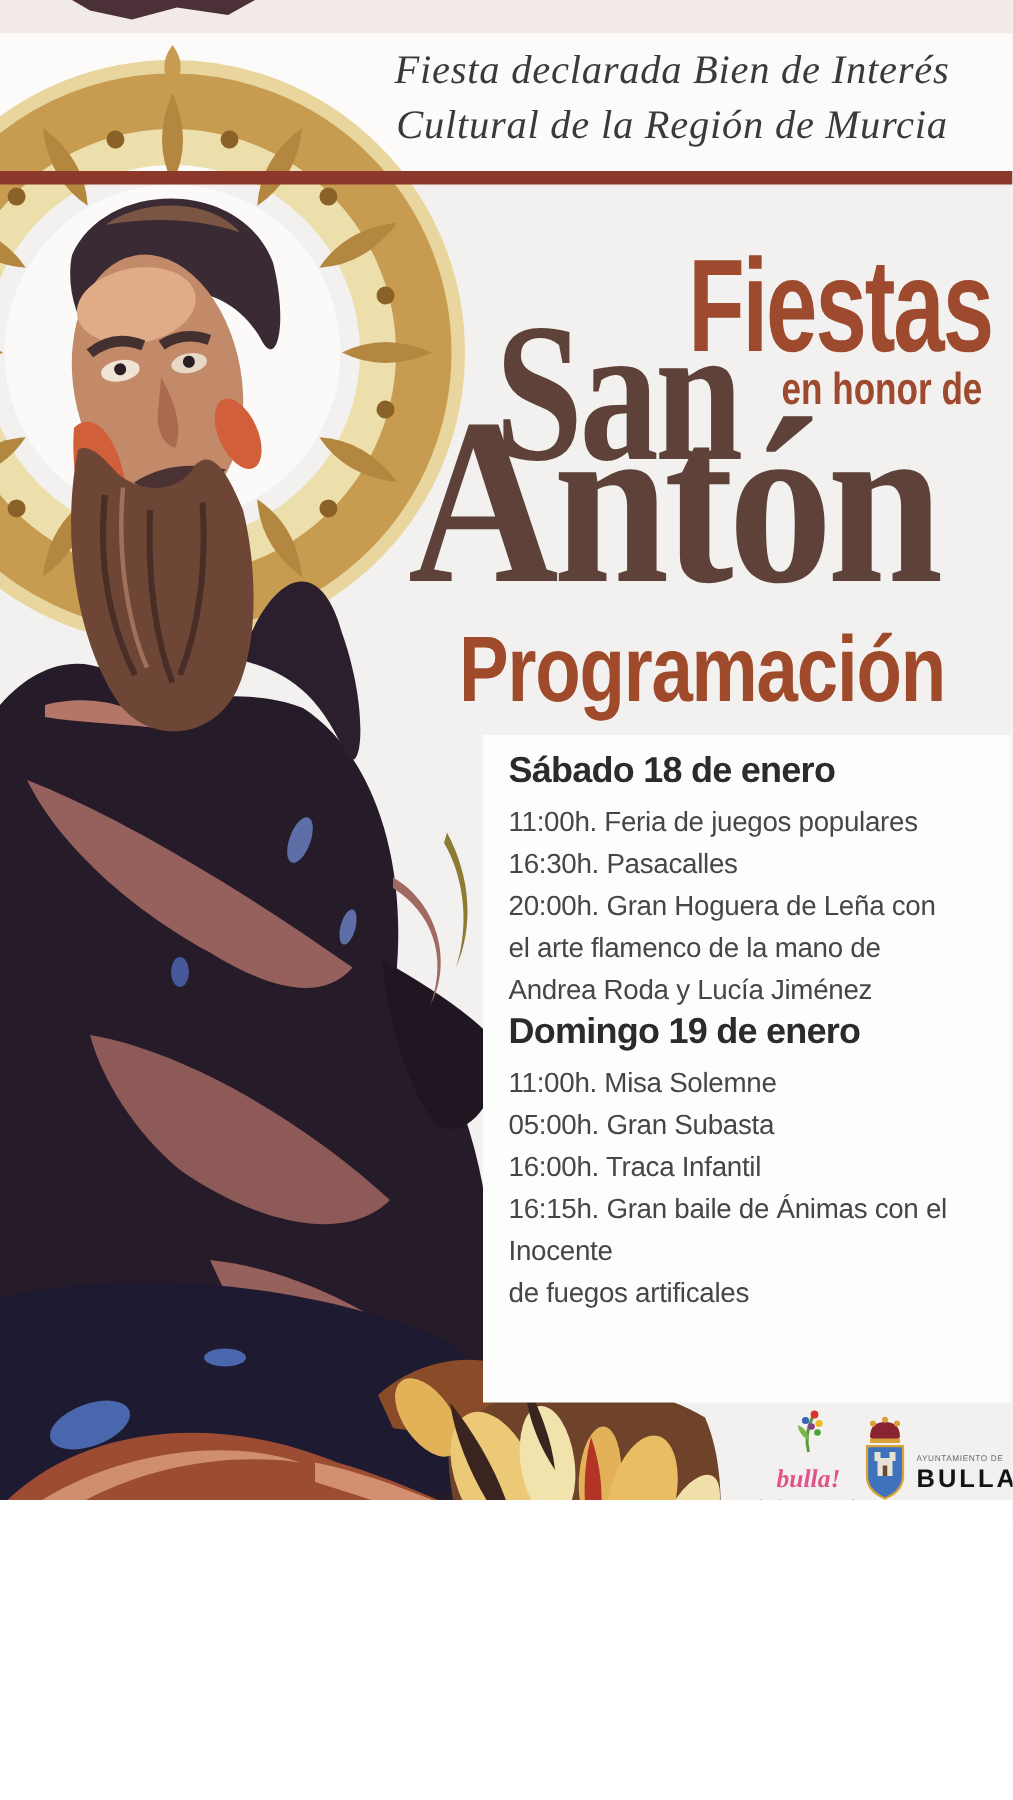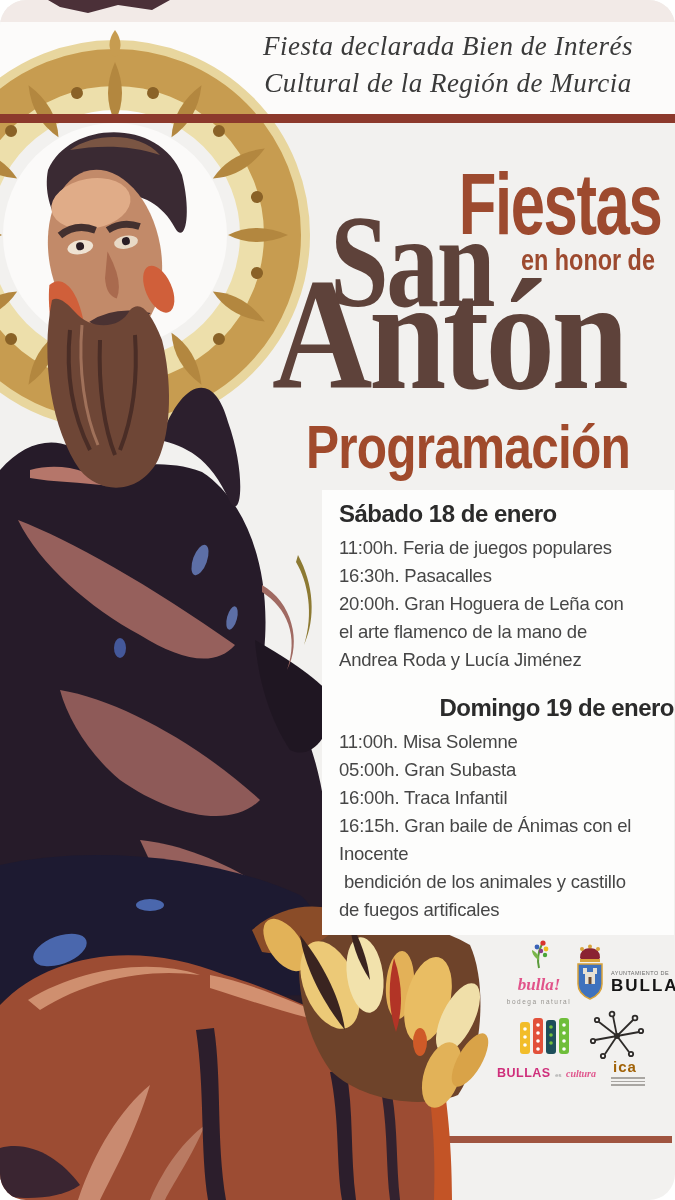--- a/index.html
+++ b/index.html
@@ -1,17 +1,17 @@
 <!DOCTYPE html>
 <html><head>
 <meta charset="utf-8">
 <style>
   html,body{margin:0;padding:0;}
-  .page{position:relative;width:675px;height:1200px;overflow:hidden;
-        background:#f2f1ef;font-family:"Liberation Sans",sans-serif;border-radius:26px;}
+  .page{position:relative;width:675px;height:1000px;overflow:hidden;
+        background:#f2f1ef;font-family:"Liberation Sans",sans-serif;}
   .top-strip{position:absolute;left:0;top:0;width:675px;height:22px;background:#f2eae7;z-index:0;}
   .banner-box{position:absolute;left:0;top:22px;width:675px;height:93px;background:#fcfbfa;z-index:1;}
   .bottom-rule{position:absolute;left:300px;top:1136px;width:372px;height:7px;background:#a05540;z-index:1;}
   .statue{position:absolute;left:0;top:0;z-index:2;}
   .red-rule{position:absolute;left:0;top:114px;width:675px;height:9px;background:#8c392c;z-index:3;}
   .banner-text{position:absolute;left:228px;top:28px;width:440px;z-index:4;text-align:center;
         font-family:"Liberation Serif",serif;font-style:italic;font-size:27px;line-height:37px;
         color:#3a3a3a;letter-spacing:.5px;}
   .t{position:absolute;z-index:4;white-space:nowrap;}
   .t-fiestas{right:14px;top:160px;font-weight:bold;font-size:88px;color:#9d4a2f;
@@ -20,21 +20,21 @@
         color:#5e423a;transform:scaleX(.8);transform-origin:left top;letter-spacing:-3px;line-height:1;}
   .t-honor{left:521px;top:245px;font-weight:bold;font-size:30px;color:#9d4a2f;
         transform:scaleX(.78);transform-origin:left top;line-height:1;}
   .t-anton{left:272px;top:256px;font-family:"Liberation Serif",serif;font-weight:bold;font-size:158px;
         color:#5e423a;transform:scaleX(.88);transform-origin:left top;letter-spacing:-4px;line-height:1;}
   .t-prog{left:306px;top:416px;font-weight:bold;font-size:62px;color:#a04a2c;
         transform:scaleX(.8);transform-origin:left top;letter-spacing:-1px;line-height:1;}
   .card{position:absolute;left:322px;top:490px;width:352px;height:445px;background:#fdfdfc;
         z-index:4;padding:10px 0 0 17px;box-sizing:border-box;}
   .card h3{margin:0 0 6px 0;font-size:24px;font-weight:bold;color:#2b2b2b;letter-spacing:-.5px;}
-  .card h3.second{margin-top:20px;text-align:right;}
+  .card h3.second{}
   .card p{margin:0;font-size:18.5px;line-height:28px;color:#464646;white-space:pre-wrap;letter-spacing:-.2px;}
   .logo{position:absolute;z-index:4;}
   .logo-bulla{left:500px;top:938px;width:78px;text-align:center;}
   .bulla-name{font-family:"Liberation Serif",serif;font-style:italic;font-weight:bold;
         font-size:17px;color:#e1538a;margin-top:1px;}
   .bulla-sub{font-size:6.5px;letter-spacing:1.5px;color:#979490;margin-top:3px;}
   .logo-ayto{left:574px;top:944px;display:flex;gap:5px;}
   .ayto-text{margin-top:26px;}
   .ayto-top{font-size:5.5px;color:#6a6a6a;letter-spacing:.4px;}
   .ayto-name{font-size:17px;font-weight:bold;color:#141414;letter-spacing:2px;}
@@ -202,21 +202,20 @@
     <p>16:30h. Pasacalles</p>
     <p>20:00h. Gran Hoguera de Leña con</p>
     <p>el arte flamenco de la mano de</p>
     <p>Andrea Roda y Lucía Jiménez</p>
     <h3 class="second">Domingo 19 de enero</h3>
     <p>11:00h. Misa Solemne</p>
     <p>05:00h. Gran Subasta</p>
     <p>16:00h. Traca Infantil</p>
     <p>16:15h. Gran baile de Ánimas con el</p>
     <p>Inocente</p>
-    <p> bendición de los animales y castillo</p>
     <p>de fuegos artificales</p>
   </div>
 
   <div class="logo logo-bulla">
     <svg width="30" height="32" viewBox="0 0 30 32">
       <path d="M15 30 C13 22 14 14 18 6" stroke="#5a9a3a" stroke-width="2" fill="none"></path>
       <path d="M15 22 C11 20 8 16 8 12 C12 14 15 17 15 22 Z" fill="#7ab648"></path>
       <circle cx="19" cy="5" r="2.6" fill="#d8342e"></circle>
       <circle cx="13" cy="9" r="2.4" fill="#3a62b8"></circle>
       <circle cx="22" cy="11" r="2.4" fill="#eebc20"></circle>

